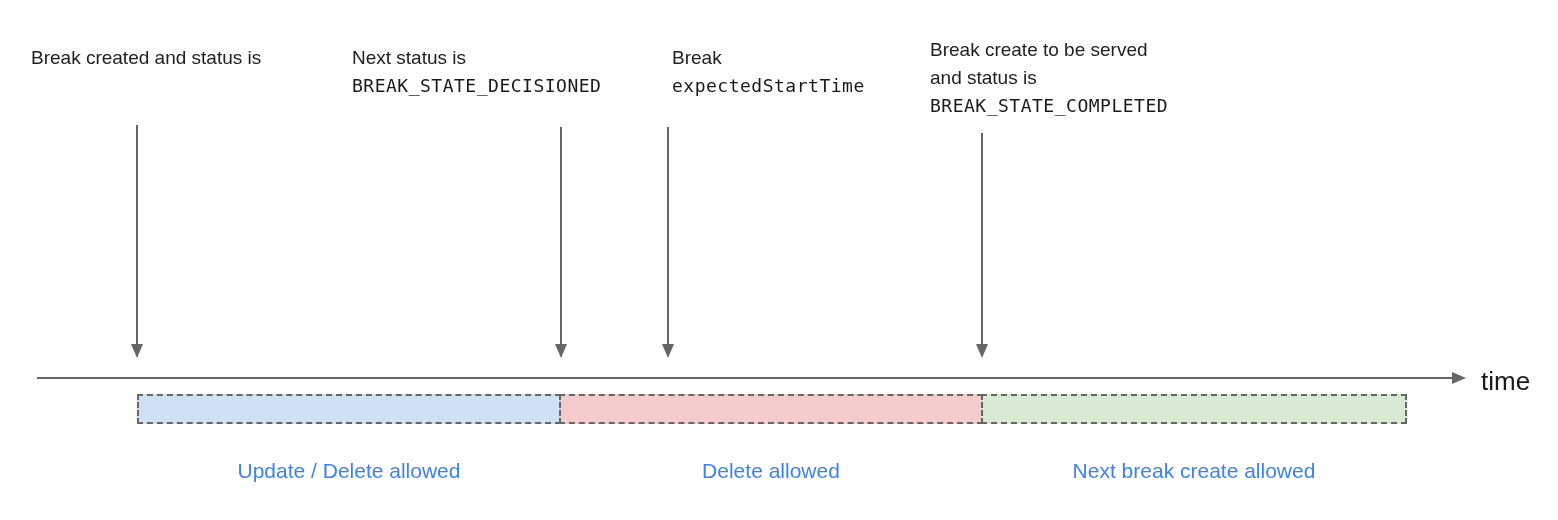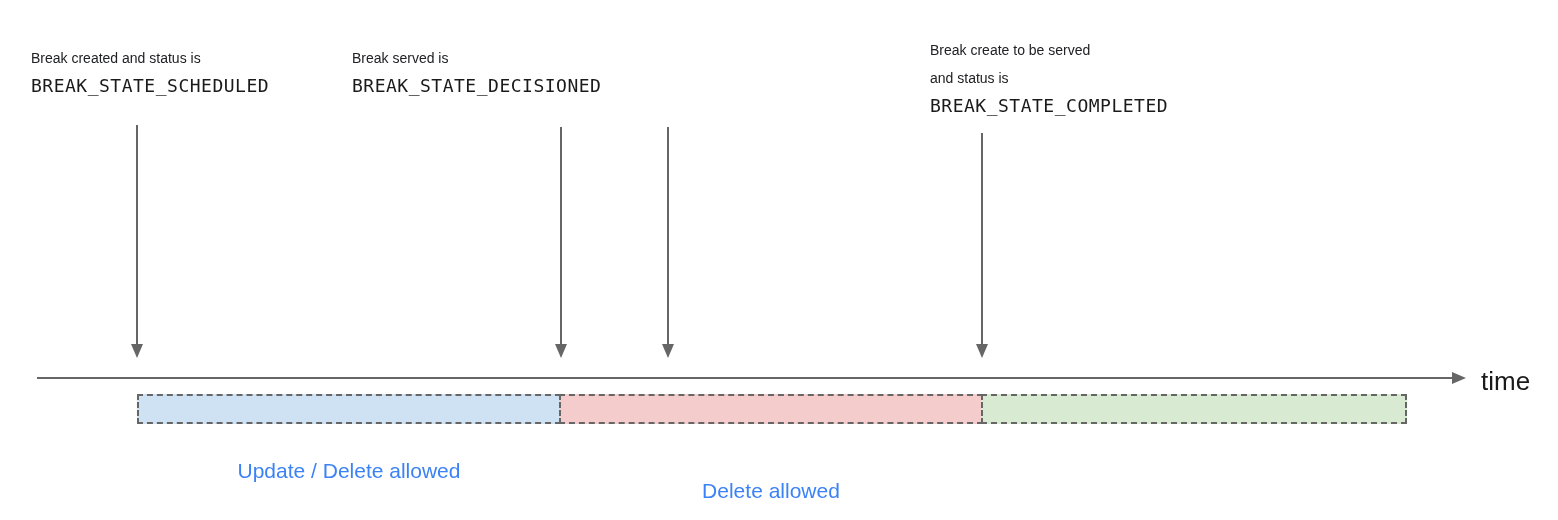--- a/index.html
+++ b/index.html
@@ -4,21 +4,21 @@
 <style>
   * { margin: 0; padding: 0; box-sizing: border-box; }
   html, body { width: 1558px; height: 520px; background: #ffffff; overflow: hidden; }
   body { font-family: "Liberation Sans", sans-serif; color: #202124; position: relative; }
 
   .canvas { position: absolute; inset: 0; }
 
   
   .annotation { position: absolute; }
   .ann-text {
-    font-size: 14px;
+    font-size: 19px;
     line-height: 28px;
     white-space: pre-line;
     color: #202124;
   }
   .ann-code {
     font-family: "DejaVu Sans Mono", monospace;
     font-size: 18px;
     line-height: 28px;
     letter-spacing: 0.5px;
     color: #1a1a1a;
@@ -87,38 +87,41 @@
   
   .seg-label {
     position: absolute;
     top: 459px;
     font-size: 21px;
     text-align: center;
     color: #3b82f6;
     white-space: nowrap;
   }
   .lab1 { left: 137px; width: 424px; }
-  .lab2 { left: 559px; width: 424px; margin-top: 20px; }
+  .lab2 { left: 559px; width: 424px; }
   .lab3 { left: 981px; width: 426px; }
 </style>
 </head>
 <body>
 
 <div class="canvas">
 
   <div class="annotation a1">
     <div class="ann-text">Break created and status is</div>
-    <div class="ann-code">BREAK_STATE_SCHEDULED</div>
   </div>
 
   <div class="annotation a2">
-    <div class="ann-text">Break served is</div>
+    <div class="ann-text">Next status is</div>
     <div class="ann-code">BREAK_STATE_DECISIONED</div>
   </div>
 
+  <div class="annotation a3">
+    <div class="ann-text">Break</div>
+    <div class="ann-code">expectedStartTime</div>
+  </div>
 
   <div class="annotation a4">
     <div class="ann-text">Break create to be served
 and status is</div>
     <div class="ann-code">BREAK_STATE_COMPLETED</div>
   </div>
 
   <div class="varrow arr1"></div>
   <div class="varrow arr2"></div>
   <div class="varrow arr3"></div>
@@ -126,14 +129,15 @@
 
   <div class="timeline-line"></div>
   <div class="time-label">time</div>
 
   <div class="segment seg1" style="background-color: rgb(207, 226, 243);"></div>
   <div class="segment seg2" style="background-color: rgb(244, 204, 204);"></div>
   <div class="segment seg3" style="background-color: rgb(217, 234, 211);"></div>
 
   <div class="seg-label lab1">Update / Delete allowed</div>
   <div class="seg-label lab2">Delete allowed</div>
+  <div class="seg-label lab3">Next break create allowed</div>
 
 </div>
 
 </body></html>

